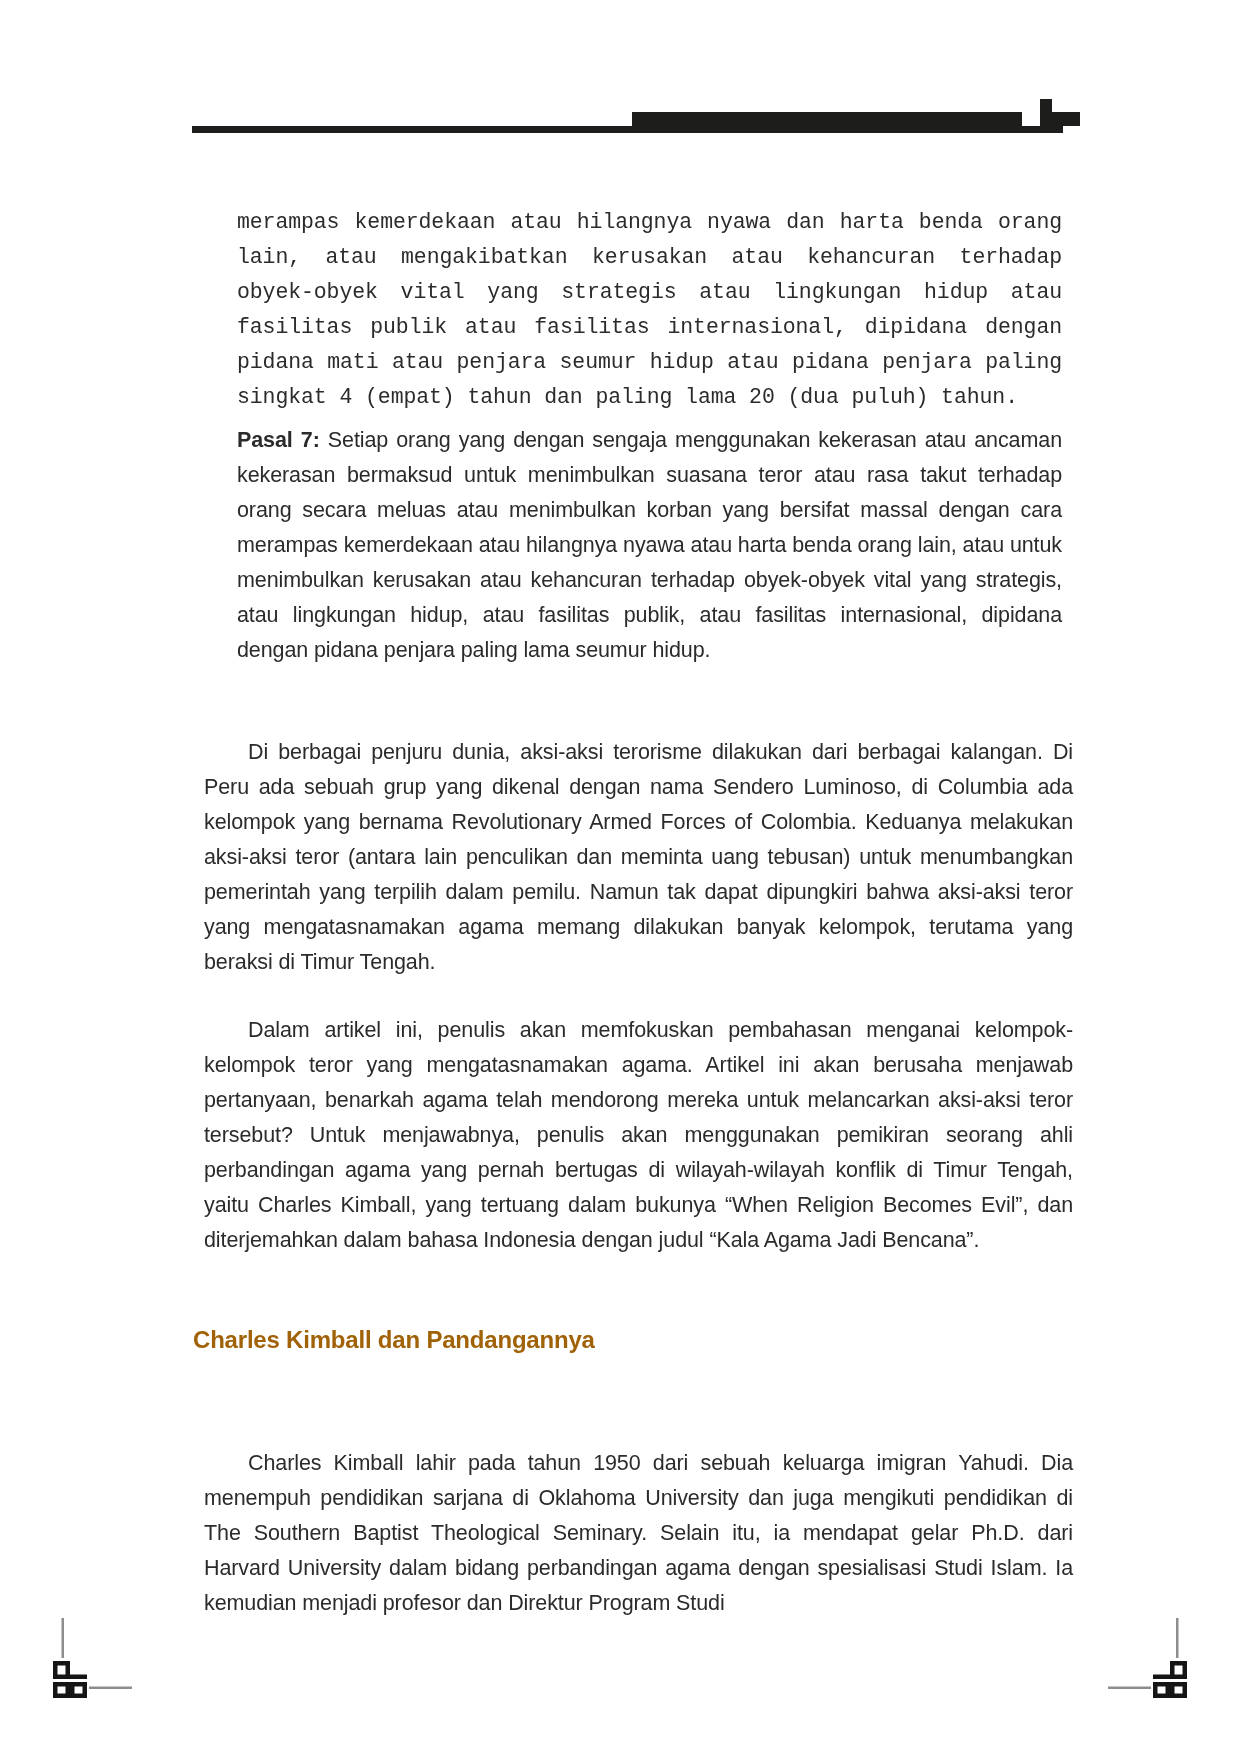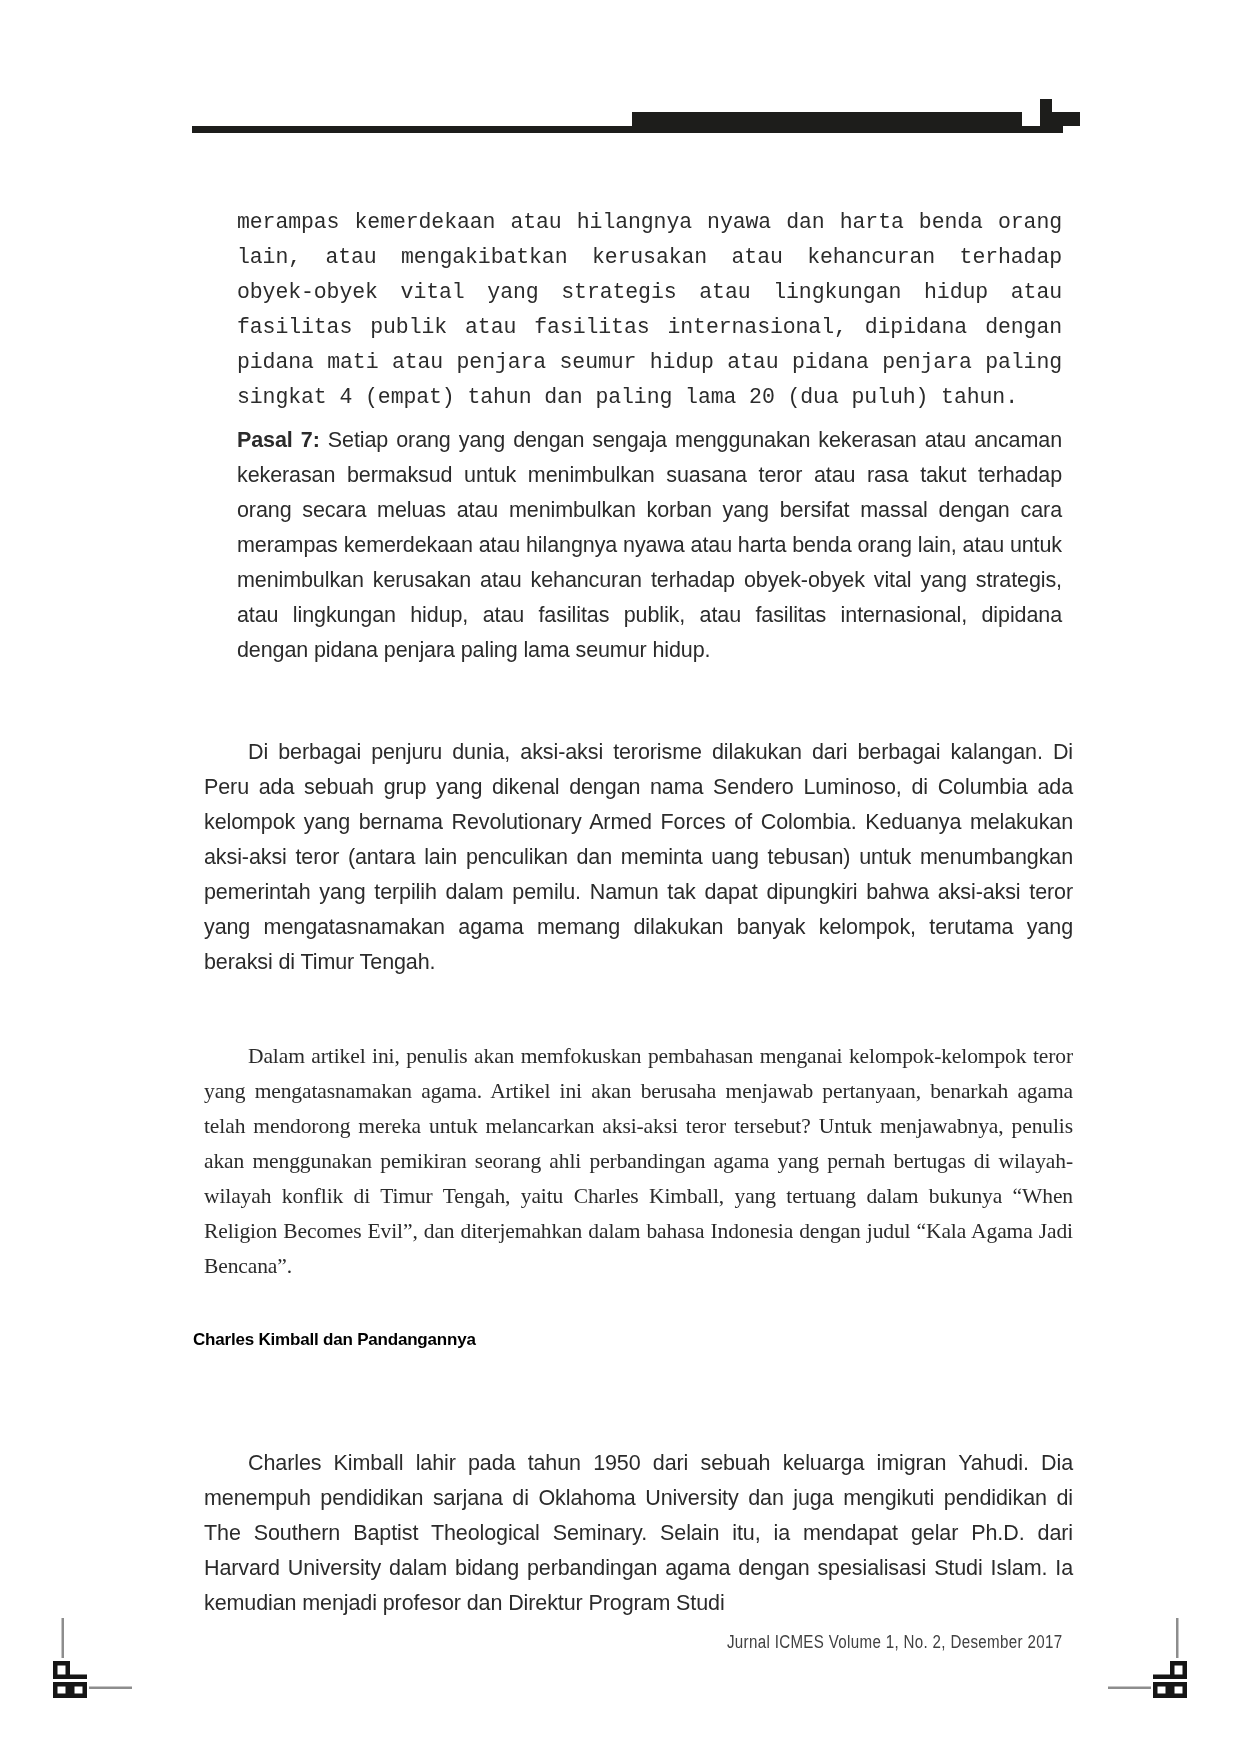--- a/index.html
+++ b/index.html
@@ -31,27 +31,27 @@
     font-size:21.5px;
     line-height:35px;
     text-align:justify;
     letter-spacing:-0.1px;
   }
   .quote{left:237px;width:825px;}
   .body-par{left:193px;width:869px;text-indent:44px;margin-left:11px;}
   .q1{top:205px;font-family:Liberation Mono, monospace;}
   .q2{top:423px;}
   .p3{top:735px;}
-  .p4{top:1039px;font-family:Liberation Serif, serif;}
+  .p4{top:1013px;}
   .p5{top:1446px;}
   .b{font-weight:bold;}
 
   .heading{
     position:absolute;left:193px;top:1324px;margin:0;
-    color:#000000;font-size:17px;line-height:32px;font-weight:bold;
+    color:#a16207;font-size:24px;line-height:32px;font-weight:bold;
     letter-spacing:-0.2px;
   }
 
   
   .footer{
     position:absolute;left:193px;top:1630px;width:869px;
     text-align:right;color:#414141;font-size:18px;line-height:24px;
   }
   .footer .squeeze{
     display:inline-block;
@@ -83,23 +83,20 @@
   <div class="txt quote q2"><span class="b">Pasal 7:</span><span> Setiap orang yang dengan sengaja menggunakan kekerasan atau ancaman kekerasan bermaksud untuk menimbulkan suasana teror atau rasa takut terhadap orang secara meluas atau menimbulkan korban yang bersifat massal dengan cara merampas kemerdekaan atau hilangnya nyawa atau harta benda orang lain, atau untuk menimbulkan kerusakan atau kehancuran terhadap obyek-obyek vital yang strategis, atau lingkungan hidup, atau fasilitas publik, atau fasilitas internasional, dipidana dengan pidana penjara paling lama seumur hidup.</span></div>
 
   <div class="txt body-par p3">Di berbagai penjuru dunia, aksi-aksi terorisme dilakukan dari berbagai kalangan. Di Peru ada sebuah grup yang dikenal dengan nama Sendero Luminoso, di Columbia ada kelompok yang bernama Revolutionary Armed Forces of Colombia. Keduanya melakukan aksi-aksi teror (antara lain penculikan dan meminta uang tebusan) untuk menumbangkan pemerintah yang terpilih dalam pemilu. Namun tak dapat dipungkiri bahwa aksi-aksi teror yang mengatasnamakan agama memang dilakukan banyak kelompok, terutama yang beraksi di Timur Tengah.</div>
 
   <div class="txt body-par p4">Dalam artikel ini, penulis akan memfokuskan pembahasan menganai kelompok-kelompok teror yang mengatasnamakan agama. Artikel ini akan berusaha menjawab pertanyaan, benarkah agama telah mendorong mereka untuk melancarkan aksi-aksi teror tersebut? Untuk menjawabnya, penulis akan menggunakan pemikiran seorang ahli perbandingan agama yang pernah bertugas di wilayah-wilayah konflik di Timur Tengah, yaitu Charles Kimball, yang tertuang dalam bukunya “When Religion Becomes Evil”, dan diterjemahkan dalam bahasa Indonesia dengan judul “Kala Agama Jadi Bencana”.</div>
 
   <h2 class="heading">Charles Kimball dan Pandangannya</h2>
 
   <div class="txt body-par p5">Charles Kimball lahir pada tahun 1950 dari sebuah keluarga imigran Yahudi. Dia menempuh pendidikan sarjana di Oklahoma University dan juga mengikuti pendidikan di The Southern Baptist Theological Seminary. Selain itu, ia mendapat gelar Ph.D. dari Harvard University dalam bidang perbandingan agama dengan spesialisasi Studi Islam. Ia kemudian menjadi profesor dan Direktur Program Studi</div>
 
-  <div class="footer">
-    <span class="squeeze">Jurnal ICMES Volume 1, No. 2, Desember 2017</span>
-  </div>
 
   <svg class="orn orn-left" viewBox="0 0 82 82">
     <rect x="9.5" y="0" width="2.5" height="40" fill="#8d8d8d"></rect>
     <rect x="37" y="68.5" width="43" height="2.5" fill="#8d8d8d"></rect>
     <path fill="#151515" fill-rule="evenodd" d="M1,43 H18 V56.5 H35 V61 H1 Z M5.5,47.5 H13.5 V56.5 H5.5 Z"></path>
     <path fill="#151515" fill-rule="evenodd" d="M1,64 H35 V80 H1 Z M5.5,68.5 H13.5 V75.5 H5.5 Z M22.5,68.5 H30.5 V75.5 H22.5 Z"></path>
   </svg>
 
   <svg class="orn orn-right" viewBox="0 0 82 82">
     <rect x="9.5" y="0" width="2.5" height="40" fill="#8d8d8d"></rect>

